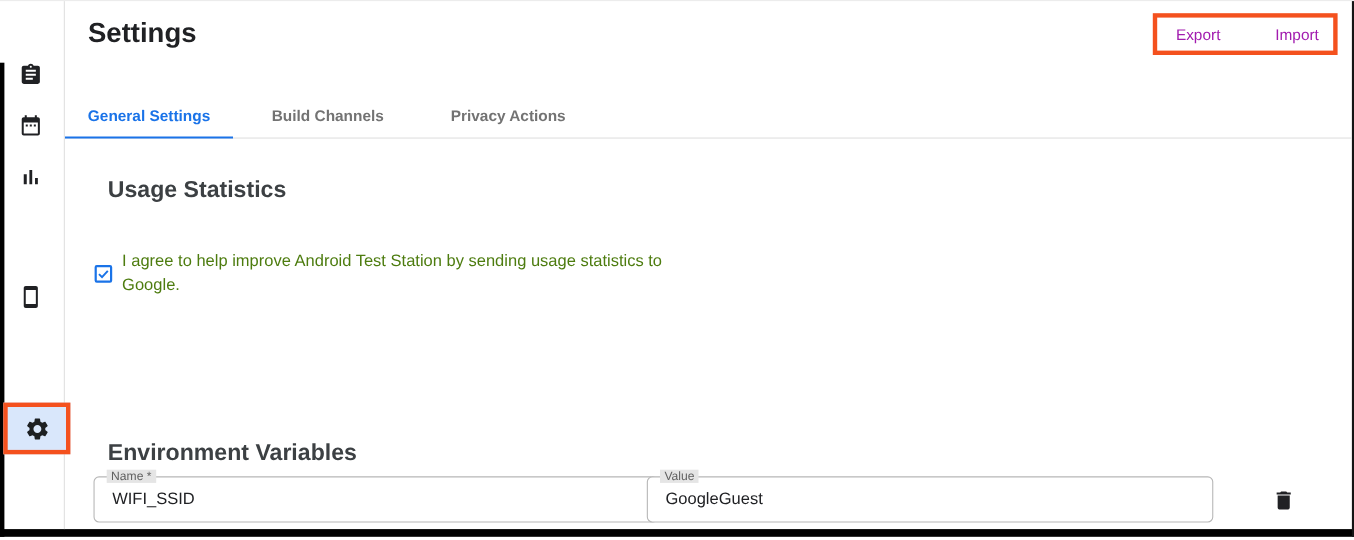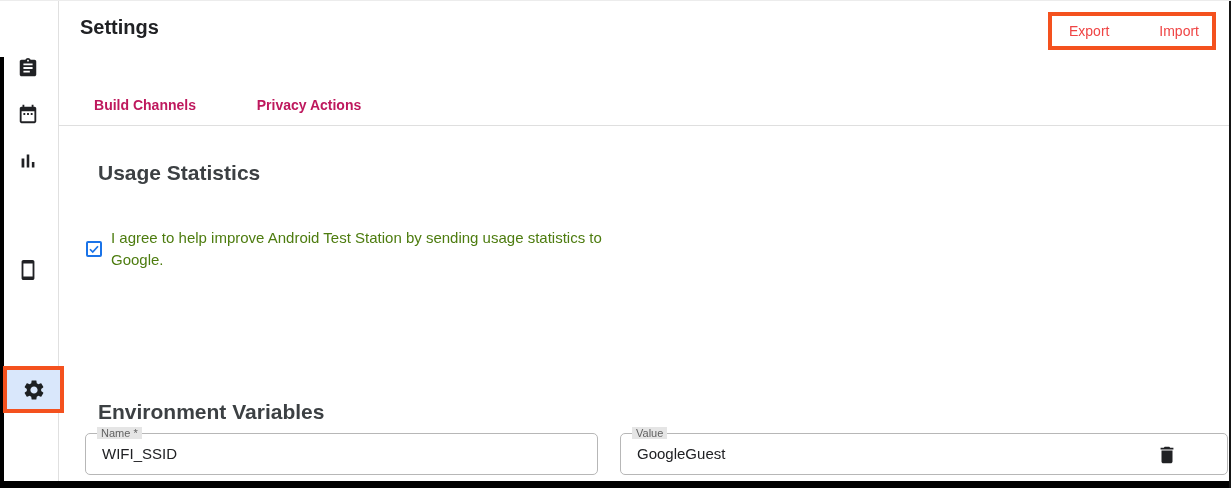--- a/index.html
+++ b/index.html
@@ -24,36 +24,36 @@
   .side-icon.phone     { top:258px; }
   .gear-highlight {
     position:absolute; left:3px; top:365px; width:61px; height:47px;
     border:4px solid #f4511e; background:#d9e7fb;
     display:flex; align-items:center; justify-content:center;
   }
   .gear-highlight .side-icon-inner { width:24px; height:24px; color:#1d2022; cursor:pointer; }
   .gear-highlight svg { width:24px; height:24px; fill:currentColor; display:block; }
 
   
-  .page-title { position:absolute; left:80px; top:15px; font-size:20px; color:#202124; }
+  .page-title { position:absolute; left:80px; top:15px; font-size:25px; color:#202124; }
   .export-import-box {
     position:absolute; left:1048px; top:11px; width:168px; height:38px;
     border:4px solid #f4511e; display:flex; align-items:center;
     justify-content:space-between; padding:0 13px 0 17px;
   }
-  .hdr-link { font-size:14px; color:#ef4444; text-decoration:none; cursor:pointer; }
+  .hdr-link { font-size:14px; color:#a21caf; text-decoration:none; cursor:pointer; }
 
   
   .tabs-row {
     position:absolute; left:59px; top:83px; right:2px; height:42px;
     border-bottom:1px solid #dfdfdf; display:flex;
   }
   .tab {
     height:42px; display:flex; align-items:center; justify-content:center;
-    font-size:14px; font-weight:bold; color:#be185d; cursor:pointer;
+    font-size:14px; font-weight:bold; color:#737373; cursor:pointer;
   }
   .tab.t1 { width:153px; }
   .tab.t2 { width:172px; }
   .tab.t3 { width:156px; }
   .tab.active { color:#1a73e8; box-shadow:inset 0 -2px 0 #1a73e8; }
 
   
   .usage-heading { position:absolute; left:98px; top:160px; font-size:21px; color:#3c4043; }
   .agree-row { position:absolute; left:86px; top:226px; width:575px; display:flex; align-items:center; gap:9px; }
   .checkbox {
@@ -62,21 +62,21 @@
   }
   .checkbox svg { width:12px; height:12px; display:block; }
   .agree-text { font-size:15px; line-height:22px; color:#4d7c0f; max-width:540px; }
   .info-text { position:absolute; left:113px; top:280px; width:553px; font-size:15px; line-height:22px; color:#3c4043; }
   .info-text a { color:#1a73e8; text-decoration:none; cursor:pointer; }
 
   
   .env-heading { position:absolute; left:98px; top:399px; font-size:21px; color:#3c4043; }
   .field { position:absolute; top:432px; height:42px; border:1px solid #b7b7b7; border-radius:5px; background:#fff; }
   .field.name  { left:85px;  width:513px; }
-  .field.value { left:620px; width:608px; }
+  .field.value { left:588px; width:515px; }
   .field-label {
     position:absolute; top:-7px; left:11px; background:#e5e5e5; padding:0 4px;
     font-size:11px; color:#616161; white-space:nowrap;
   }
   .field input {
     border:none; outline:none; background:transparent; width:calc(100% - 32px);
     margin:11px 0 0 16px; font-size:15px; color:#202124;
     font-family:"Liberation Sans", sans-serif; padding:0;
   }
   .trash-btn {
@@ -126,20 +126,21 @@
   </div>
 
   <h1 class="page-title">Settings</h1>
 
   <div class="export-import-box">
     <a class="hdr-link">Export</a>
     <a class="hdr-link">Import</a>
   </div>
 
   <div class="tabs-row">
+    <div class="tab t1 active">General Settings</div>
     <div class="tab t2">Build Channels</div>
     <div class="tab t3">Privacy Actions</div>
   </div>
 
   <h2 class="usage-heading">Usage Statistics</h2>
 
   <div class="agree-row">
     <span class="checkbox">
       <svg viewBox="0 0 24 24">
           <path fill="none" stroke="#1a73e8" stroke-width="3.5" d="M4 12.5l5.5 5.5L20 6.5"></path>

